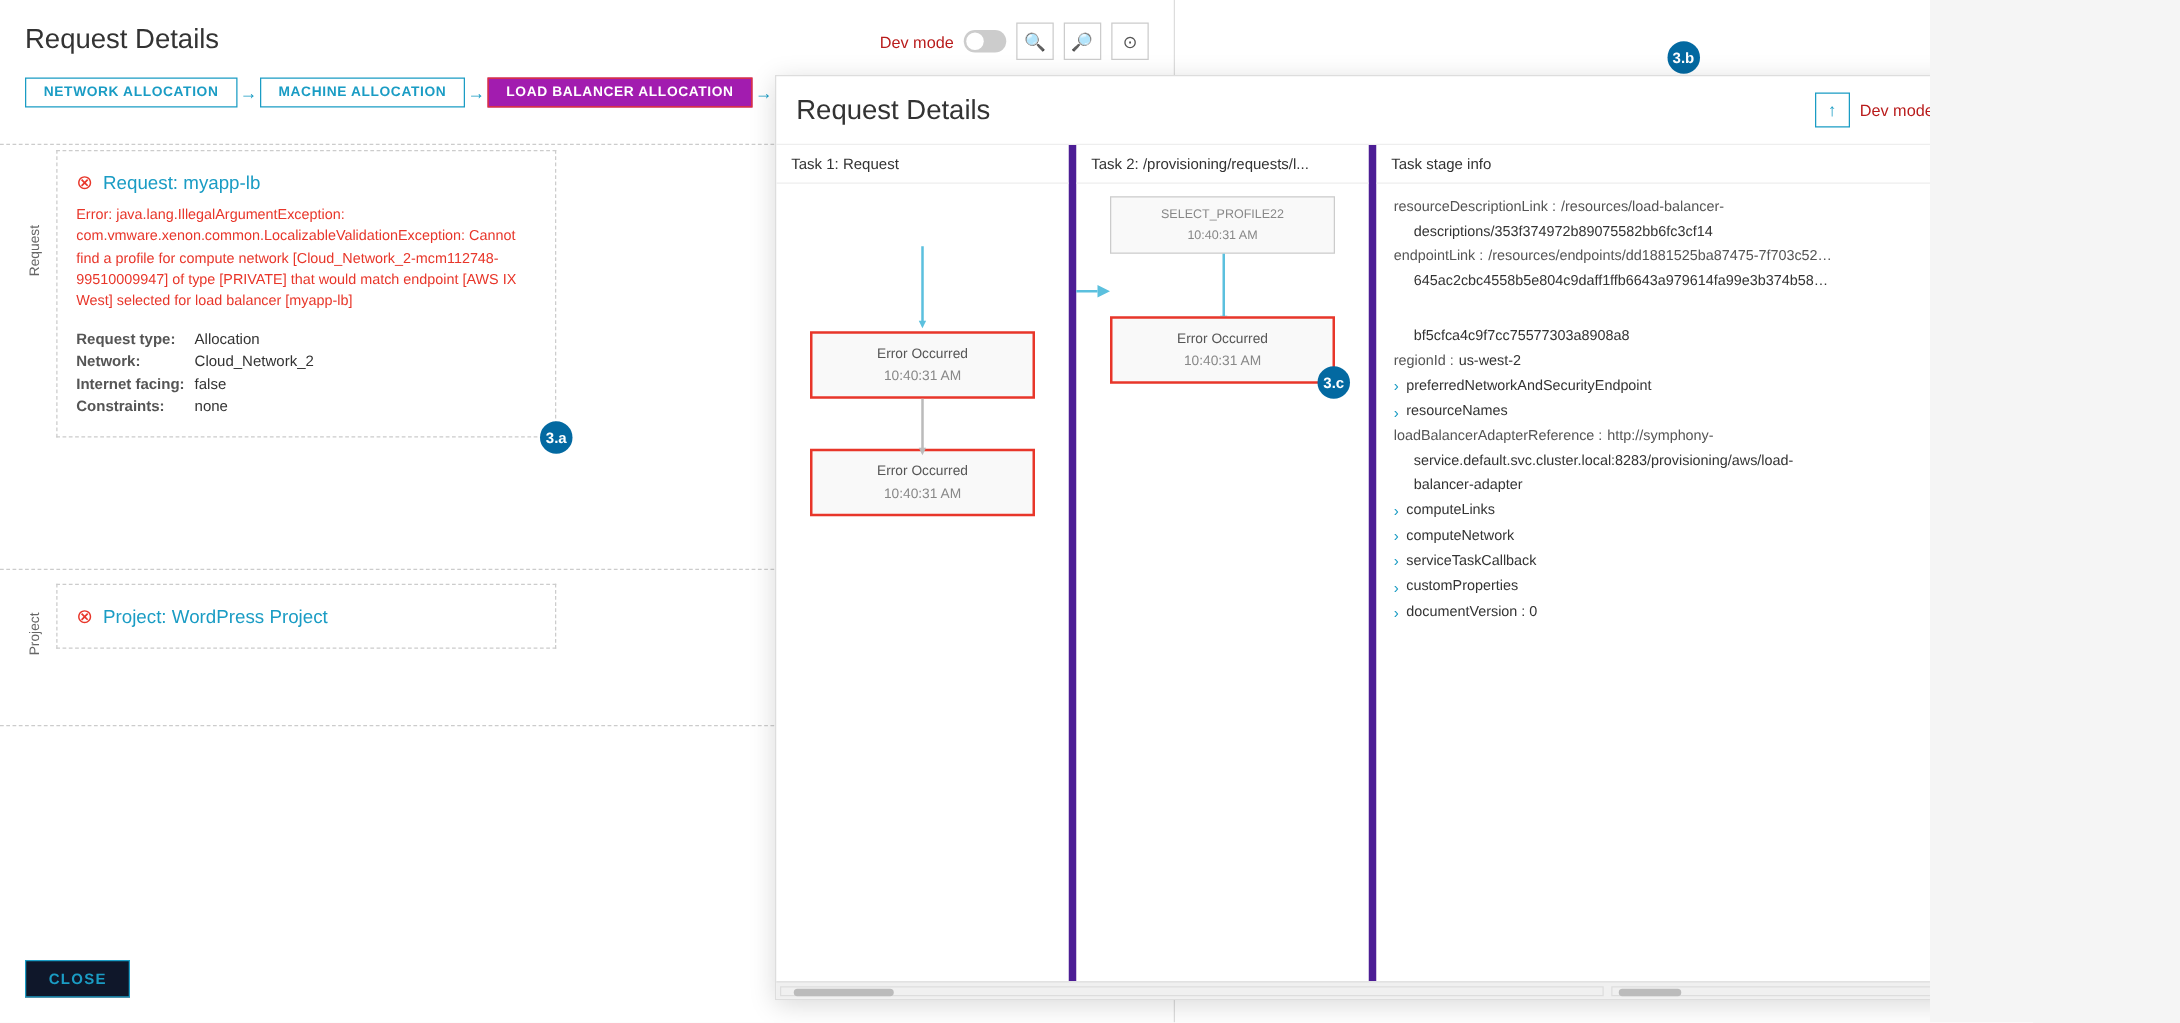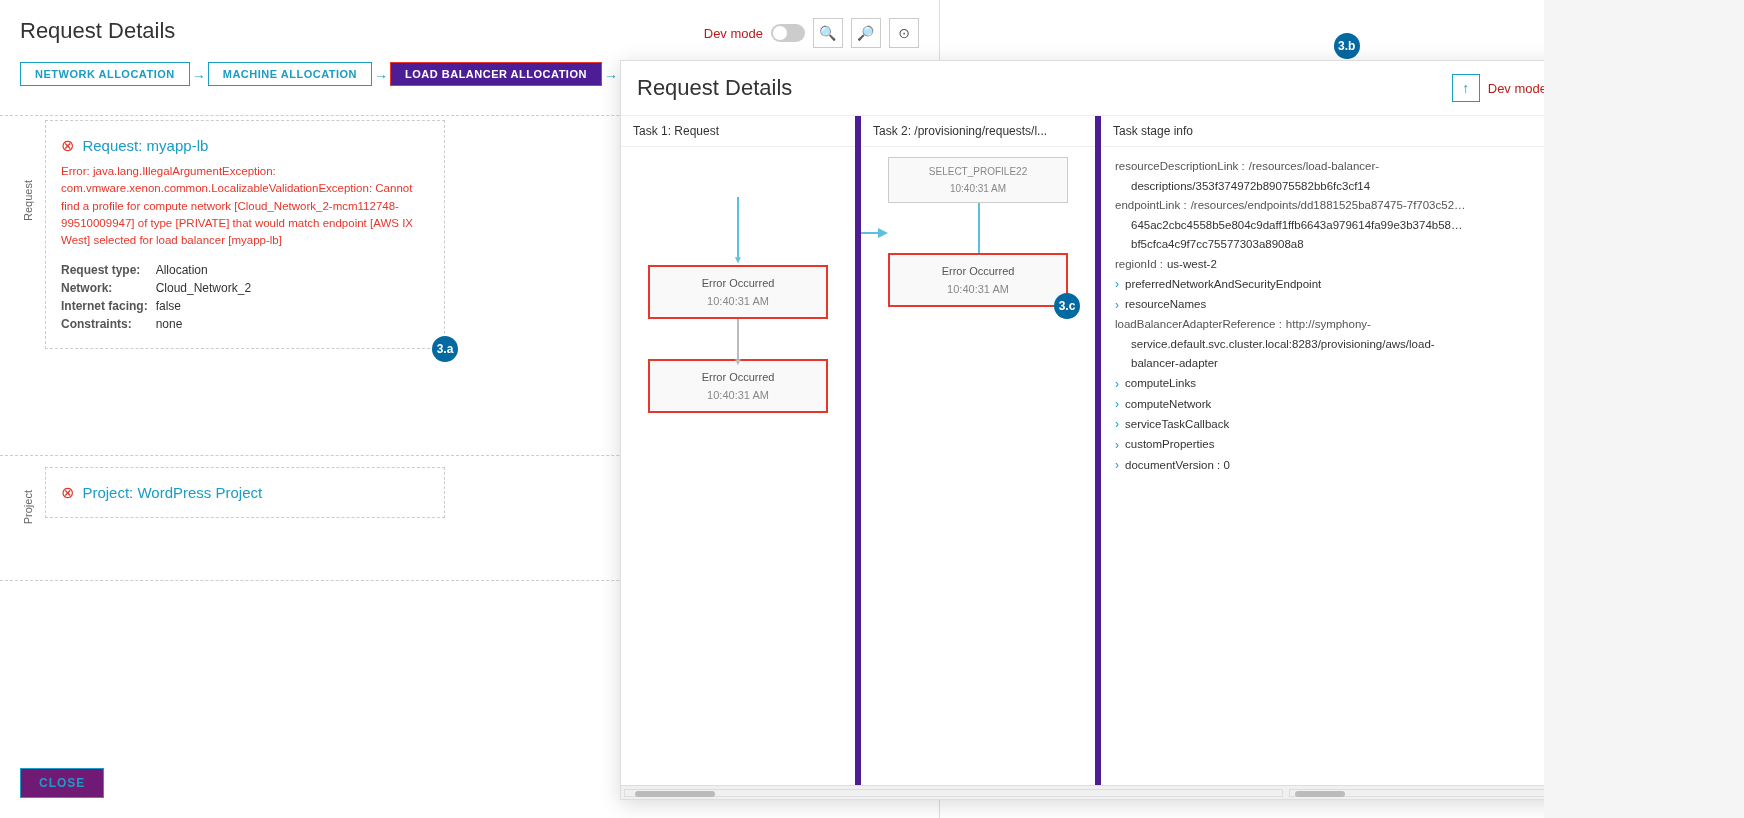--- a/index.html
+++ b/index.html
@@ -8,36 +8,36 @@
     .outer-container { width: 1544px; height: 818px; background: #fff; position: relative; overflow: hidden; }
 
     
     .bg-panel { position: absolute; top: 0; left: 0; width: 940px; height: 818px; background: #fff; border-right: 1px solid #ddd; }
 
     .bg-title { font-size: 22px; font-weight: 300; color: #333; padding: 18px 20px 10px 20px; }
 
     .stage-bar { display: flex; align-items: center; padding: 8px 20px; gap: 0; }
     .stage-item { display: flex; align-items: center; }
     .stage-btn { padding: 5px 14px; border: 1.5px solid #1a9cc4; color: #1a9cc4; background: #fff; font-size: 11px; font-weight: 600; cursor: pointer; letter-spacing: 0.5px; white-space: nowrap; }
-    .stage-btn.active { background: #4c1d95; border-color: #e8362a; color: #fff; }
+    .stage-btn.active { background: #a21caf; border-color: #e8362a; color: #fff; }
     .stage-arrow { color: #1a9cc4; font-size: 14px; margin: 0 2px; }
 
     .request-card { position: absolute; top: 120px; left: 45px; width: 400px; border: 1px dashed #ccc; padding: 15px; background: #fff; }
     .request-title { display: flex; align-items: center; gap: 8px; font-size: 15px; color: #1a9cc4; margin-bottom: 8px; }
     .error-icon { color: #e8362a; font-size: 16px; }
     .error-text { font-size: 11.5px; color: #e8362a; line-height: 1.5; margin-bottom: 12px; }
     .request-meta { font-size: 12px; color: #333; }
     .request-meta table { border-collapse: collapse; }
     .request-meta td { padding: 2px 8px 2px 0; vertical-align: top; }
     .request-meta td:first-child { font-weight: 600; color: #555; white-space: nowrap; }
 
     .project-card { position: absolute; top: 467px; left: 45px; width: 400px; border: 1px dashed #ccc; padding: 15px; background: #fff; }
     .project-title { display: flex; align-items: center; gap: 8px; font-size: 15px; color: #1a9cc4; }
 
-    .close-btn { position: absolute; bottom: 20px; left: 20px; padding: 7px 18px; border: 1.5px solid #1a9cc4; color: #1a9cc4; background: #701a75; font-size: 12px; font-weight: 700; cursor: pointer; letter-spacing: 1px; }
+    .close-btn { position: absolute; bottom: 20px; left: 20px; padding: 7px 18px; border: 1.5px solid #1a9cc4; color: #1a9cc4; background: #0f172a; font-size: 12px; font-weight: 700; cursor: pointer; letter-spacing: 1px; }
 
     
     .dev-controls-bg { position: absolute; top: 18px; right: 20px; display: flex; align-items: center; gap: 8px; }
     .dev-label { font-size: 13px; color: #b91c1c; }
     .toggle-off { width: 34px; height: 18px; background: #ccc; border-radius: 9px; position: relative; cursor: pointer; }
     .toggle-off::after { content: ''; position: absolute; width: 14px; height: 14px; background: #fff; border-radius: 50%; top: 2px; left: 2px; }
     .zoom-btn { width: 30px; height: 30px; border: 1px solid #ccc; background: #fff; display: flex; align-items: center; justify-content: center; cursor: pointer; font-size: 14px; color: #555; }
 
     
     .modal-overlay { position: absolute; top: 60px; left: 620px; width: 1100px; height: 740px; background: #fff; border: 1px solid #ddd; box-shadow: 0 4px 20px rgba(0,0,0,0.15); z-index: 10; display: flex; flex-direction: column; }
@@ -253,21 +253,21 @@
               <span class="prop-key">resourceDescriptionLink :</span>
               <span class="link-val">/resources/load-balancer-</span>
             </div>
             <div style="padding-left:16px;">descriptions/353f374972b89075582bb6fc3cf14</div>
 
             <div class="prop-line">
               <span class="prop-key">endpointLink :</span>
               <span class="link-val">/resources/endpoints/dd1881525ba87475-7f703c52…</span>
             </div>
             <div style="padding-left:16px; word-break:break-all;">645ac2cbc4558b5e804c9daff1ffb6643a979614fa99e3b374b58…</div>
-            <div style="padding-left:16px; word-break:break-all;">bf5cfca4c9f7cc75577303a8908a8</div>
+            <div style="padding-left:16px; word-break:break-all;margin-top:25px;">bf5cfca4c9f7cc75577303a8908a8</div>
 
             <div class="prop-line">
               <span class="prop-key">regionId :</span>
               <span>us-west-2</span>
             </div>
 
             <div class="expand-item">
               <span class="chevron">›</span>
               <span>preferredNetworkAndSecurityEndpoint</span>
             </div>

